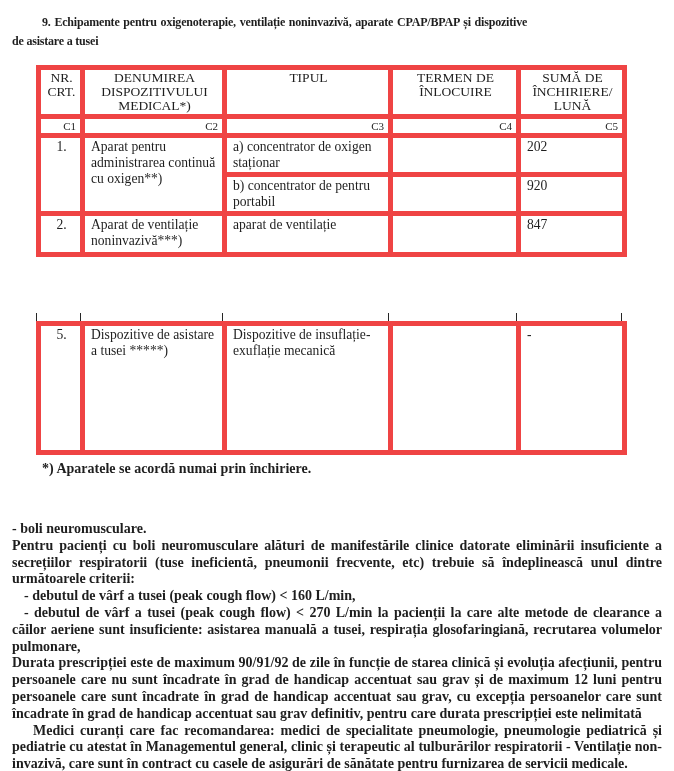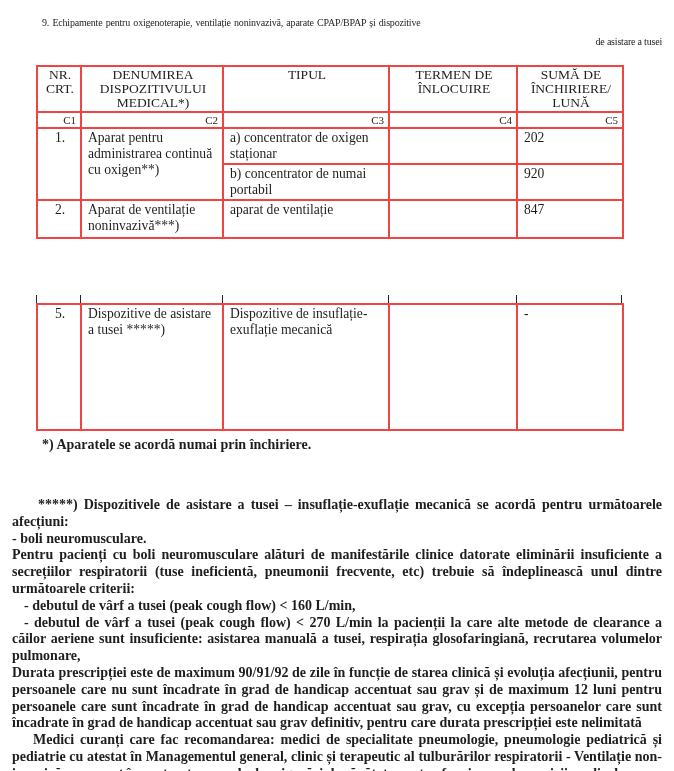--- a/index.html
+++ b/index.html
@@ -8,38 +8,38 @@
     width:674px;height:771px;
     box-sizing:border-box;
     background:#ffffff;
     color:#1e1e1e;
     font-family:"Liberation Serif","DejaVu Serif",serif;
     padding:13px 12px 0 12px;
     overflow:hidden;
   }
   p{margin:0;font-weight:bold;}
   .title{
-    font-weight:normal;
-    font-size:10px;
+    font-weight:bold;
+    font-size:12px;
     line-height:19px;
     letter-spacing:-0.2px;
   }
   .title .l1{display:inline-block;text-indent:30px;white-space:nowrap;word-spacing:1px;}
-  .title .l2{display:block;white-space:nowrap;text-align:right;}
+  .title .l2{display:block;white-space:nowrap;}
 
   table.tbl{
     border-collapse:collapse;
     table-layout:fixed;
     margin-left:24px;
     width:586px;
     font-size:13.6px;
     line-height:16px;
   }
   table.tbl td{
-    border:2px solid #ef4444;
+    border:5px solid #ef4444;
     vertical-align:top;
     padding:1px 4px 1px 6px;
     overflow:hidden;
   }
   .tbl1{margin-top:14px;}
   td.hdr{
     text-align:center;
     white-space:pre-line;
     font-size:13.5px;
     line-height:14px;
@@ -114,21 +114,21 @@
         <td class="code">C5</td>
       </tr>
       <tr class="r-a">
         <td class="c-nr" rowspan="2">1.</td>
         <td rowspan="2">Aparat pentru administrarea continuă cu oxigen**)</td>
         <td>a) concentrator de oxigen staționar</td>
         <td></td>
         <td class="c-rent">202</td>
       </tr>
       <tr class="r-b">
-        <td>b) concentrator de numai portabil</td>
+        <td>b) concentrator de pentru portabil</td>
         <td></td>
         <td class="c-rent">920</td>
       </tr>
       <tr class="r-2">
         <td class="c-nr">2.</td>
         <td>Aparat de ventilație noninvazivă***)</td>
         <td>aparat de ventilație</td>
         <td></td>
         <td class="c-rent">847</td>
       </tr>
@@ -158,21 +158,20 @@
           <td></td>
           <td class="c-rent">-</td>
         </tr>
       </tbody>
     </table>
   </div>
 
   <p class="footnote">*) Aparatele se acordă numai prin închiriere.</p>
 
   <div class="notes">
-    <p class="ind26"><span>*****) </span><b>Dispozitivele de asistare a tusei – insuflație-exuflație mecanică</b> <span>se acordă pentru următoarele afecțiuni:</span></p>
     <p class="nojust">- boli neuromusculare.</p>
     <p>Pentru pacienți cu boli neuromusculare alături de manifestările clinice datorate eliminării insuficiente a secrețiilor respiratorii (tuse ineficientă, pneumonii frecvente, etc) trebuie să îndeplinească unul dintre următoarele criterii:</p>
     <p class="ind12">- debutul de vârf a tusei (peak cough flow) &lt; 160 L/min,</p>
     <p class="ind12">- debutul de vârf a tusei (peak cough flow) &lt; 270 L/min la pacienții  la care alte metode de clearance a căilor aeriene sunt insuficiente: asistarea manuală a tusei, respirația glosofaringiană, recrutarea volumelor pulmonare,</p>
     <p>Durata prescripției este de maximum 90/91/92 de zile în funcție de starea clinică și evoluția afecțiunii, pentru persoanele care nu sunt încadrate în grad de handicap accentuat sau grav și de maximum 12 luni pentru persoanele care sunt încadrate în grad de handicap accentuat sau grav, cu excepția persoanelor care sunt încadrate în grad de handicap accentuat sau grav definitiv, pentru care durata prescripției este nelimitată</p>
     <p class="ind21">Medici curanți care fac recomandarea: medici de specialitate pneumologie, pneumologie pediatrică și pediatrie cu atestat în Managementul general, clinic și terapeutic al tulburărilor respiratorii - Ventilație non-invazivă, care sunt în contract cu casele de asigurări de sănătate pentru furnizarea de servicii medicale.</p>
   </div>
 
 </div>
 

